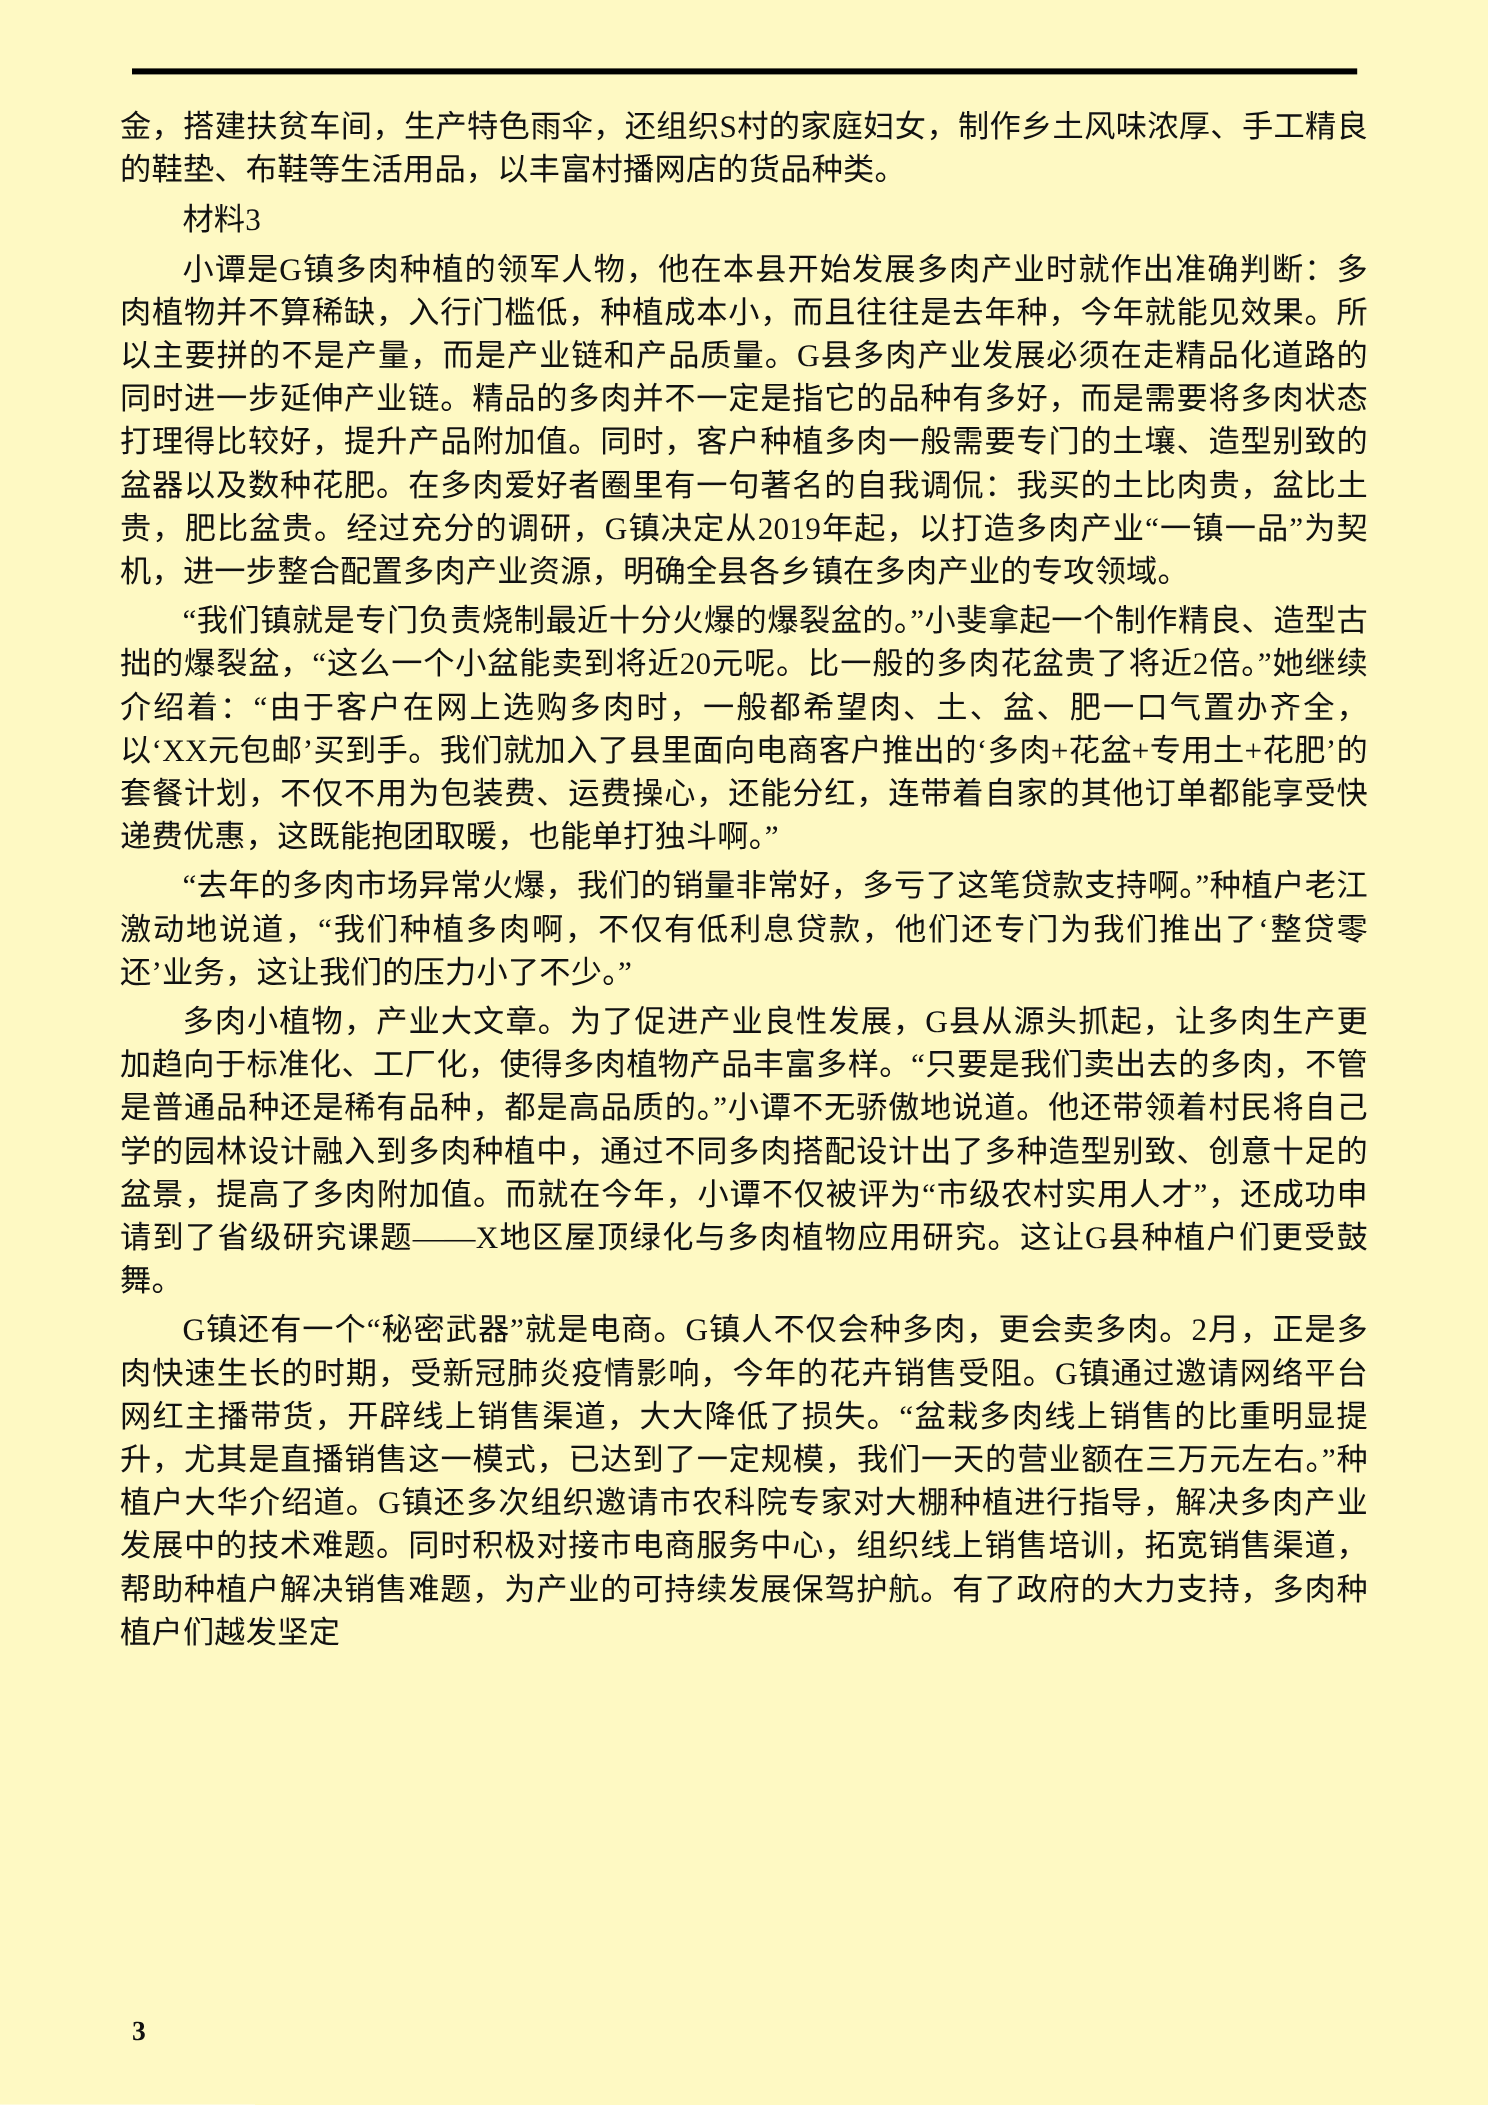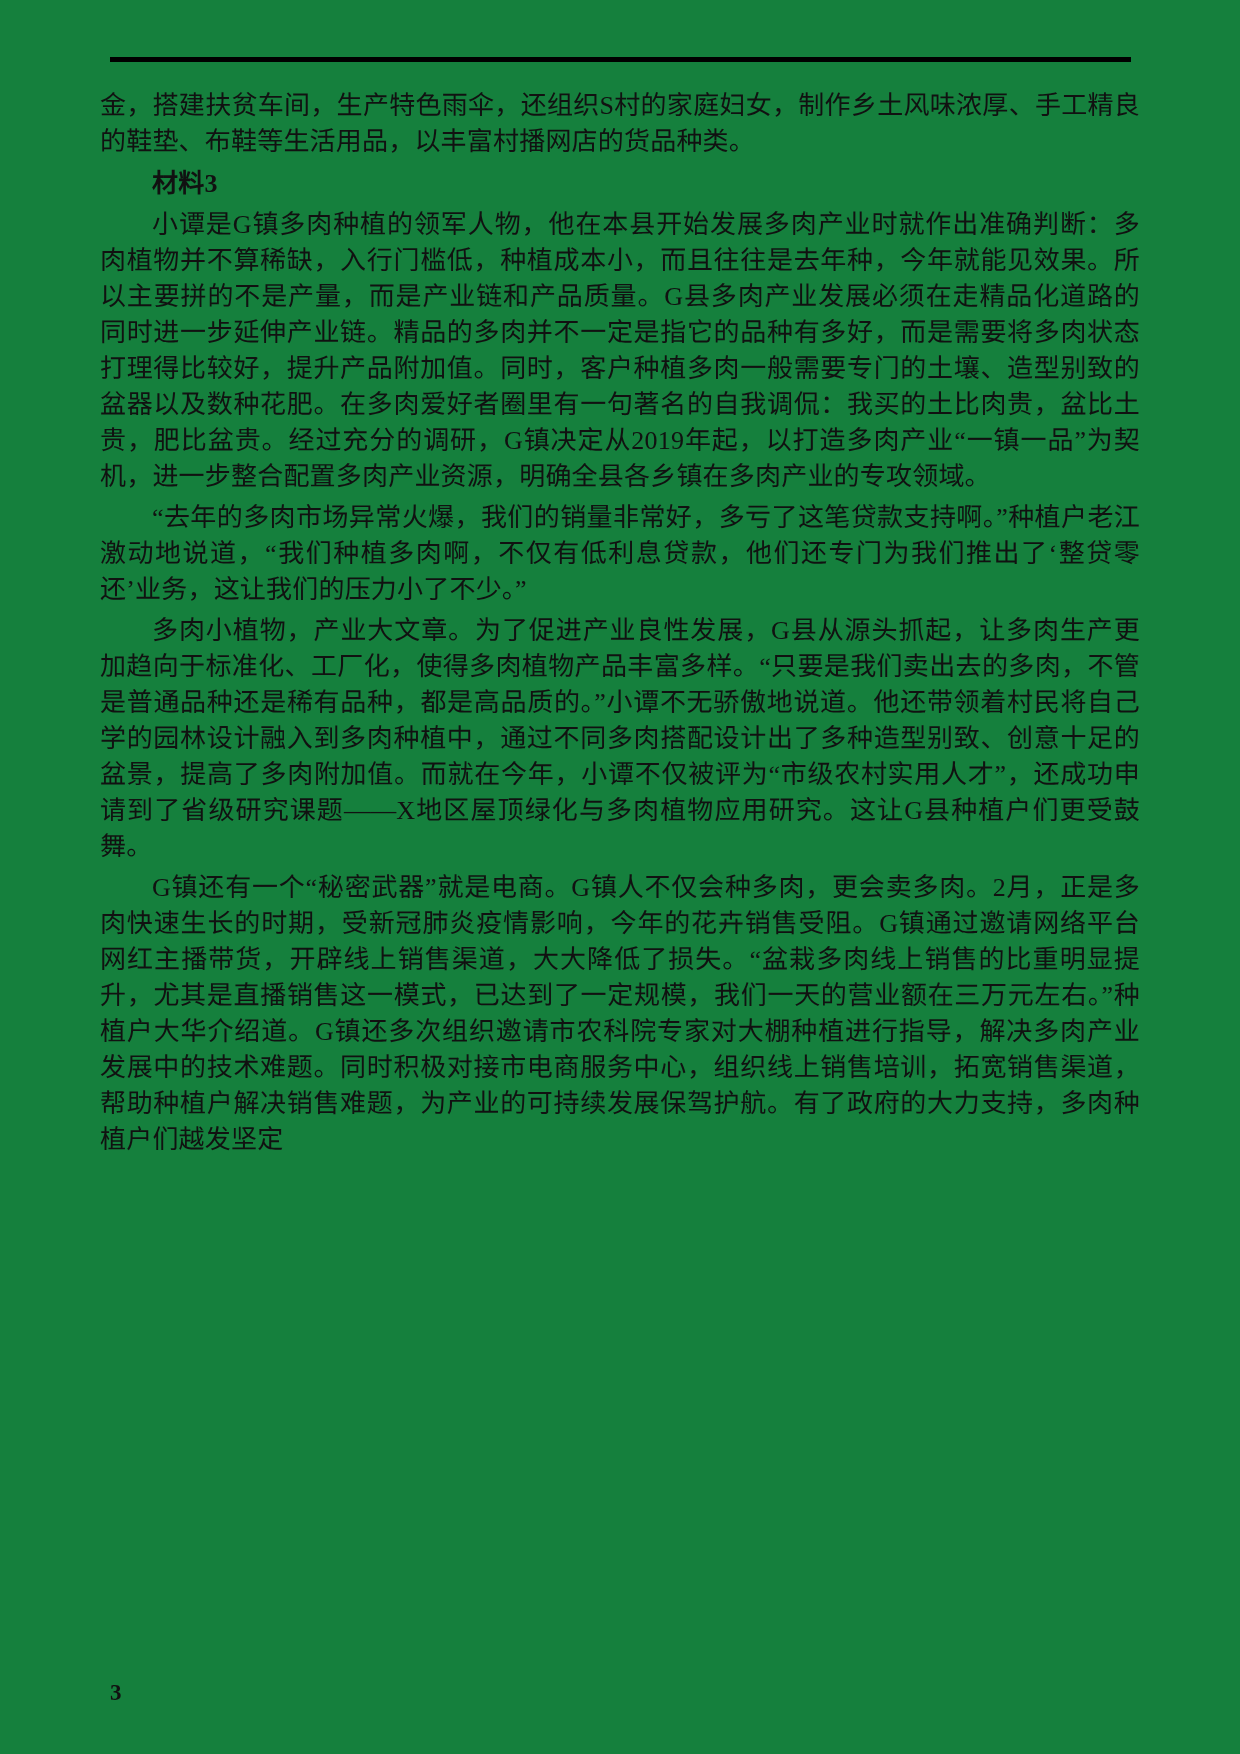--- a/index.html
+++ b/index.html
@@ -6,21 +6,21 @@
 
   html, body {
     background: #ffffff;
   }
 
   .page {
     position: relative;
     width: 1240px;
     height: 1754px;
     margin: 0 auto;
-    background: #15803d;
+    background: #fef9c3;
     overflow: hidden;
     font-family: "Liberation Serif", "DejaVu Serif", serif;
     color: #111111;
   }
 
   .top-rule {
     position: absolute;
     left: 110px;
     top: 57px;
     width: 1021px;
@@ -44,21 +44,21 @@
     margin: 5px 0 0 0;
     text-indent: 2em;
   }
 
   .body-text p.continuation {
     margin-top: 0;
     text-indent: 0;
   }
 
   .body-text p.material-heading {
-    font-weight: bold;
+    font-weight: normal;
     margin-top: 6px;
   }
 
   .page-number {
     position: absolute;
     left: 110px;
     top: 1680px;
     font-size: 23px;
     font-weight: bold;
     line-height: 26px;
@@ -73,20 +73,21 @@
 
   <div class="body-text">
     <p class="continuation">金，搭建扶贫车间，生产特色雨伞，还组织S村的家庭妇女，制作乡土风味浓厚、手工精良的鞋垫、布鞋等生活用品，以丰富村播网店的货品种类。</p>
 
     <p class="material-heading">材料3</p>
 
 
 
     <p>小谭是G镇多肉种植的领军人物，他在本县开始发展多肉产业时就作出准确判断：多肉植物并不算稀缺，入行门槛低，种植成本小，而且往往是去年种，今年就能见效果。所以主要拼的不是产量，而是产业链和产品质量。G县多肉产业发展必须在走精品化道路的同时进一步延伸产业链。精品的多肉并不一定是指它的品种有多好，而是需要将多肉状态打理得比较好，提升产品附加值。同时，客户种植多肉一般需要专门的土壤、造型别致的盆器以及数种花肥。在多肉爱好者圈里有一句著名的自我调侃：我买的土比肉贵，盆比土贵，肥比盆贵。经过充分的调研，G镇决定从2019年起，以打造多肉产业“一镇一品”为契机，进一步整合配置多肉产业资源，明确全县各乡镇在多肉产业的专攻领域。</p>
 
+    <p>“我们镇就是专门负责烧制最近十分火爆的爆裂盆的。”小斐拿起一个制作精良、造型古拙的爆裂盆，“这么一个小盆能卖到将近20元呢。比一般的多肉花盆贵了将近2倍。”她继续介绍着：“由于客户在网上选购多肉时，一般都希望肉、土、盆、肥一口气置办齐全，以‘XX元包邮’买到手。我们就加入了县里面向电商客户推出的‘多肉+花盆+专用土+花肥’的套餐计划，不仅不用为包装费、运费操心，还能分红，连带着自家的其他订单都能享受快递费优惠，这既能抱团取暖，也能单打独斗啊。”</p>
 
     <p>“去年的多肉市场异常火爆，我们的销量非常好，多亏了这笔贷款支持啊。”种植户老江激动地说道，“我们种植多肉啊，不仅有低利息贷款，他们还专门为我们推出了‘整贷零还’业务，这让我们的压力小了不少。”</p>
 
     <p>多肉小植物，产业大文章。为了促进产业良性发展，G县从源头抓起，让多肉生产更加趋向于标准化、工厂化，使得多肉植物产品丰富多样。“只要是我们卖出去的多肉，不管是普通品种还是稀有品种，都是高品质的。”小谭不无骄傲地说道。他还带领着村民将自己学的园林设计融入到多肉种植中，通过不同多肉搭配设计出了多种造型别致、创意十足的盆景，提高了多肉附加值。而就在今年，小谭不仅被评为“市级农村实用人才”，还成功申请到了省级研究课题——X地区屋顶绿化与多肉植物应用研究。这让G县种植户们更受鼓舞。</p>
 
     <p>G镇还有一个“秘密武器”就是电商。G镇人不仅会种多肉，更会卖多肉。2月，正是多肉快速生长的时期，受新冠肺炎疫情影响，今年的花卉销售受阻。G镇通过邀请网络平台网红主播带货，开辟线上销售渠道，大大降低了损失。“盆栽多肉线上销售的比重明显提升，尤其是直播销售这一模式，已达到了一定规模，我们一天的营业额在三万元左右。”种植户大华介绍道。G镇还多次组织邀请市农科院专家对大棚种植进行指导，解决多肉产业发展中的技术难题。同时积极对接市电商服务中心，组织线上销售培训，拓宽销售渠道，帮助种植户解决销售难题，为产业的可持续发展保驾护航。有了政府的大力支持，多肉种植户们越发坚定</p>
   </div>
 
   <div class="page-number">3</div>
 

